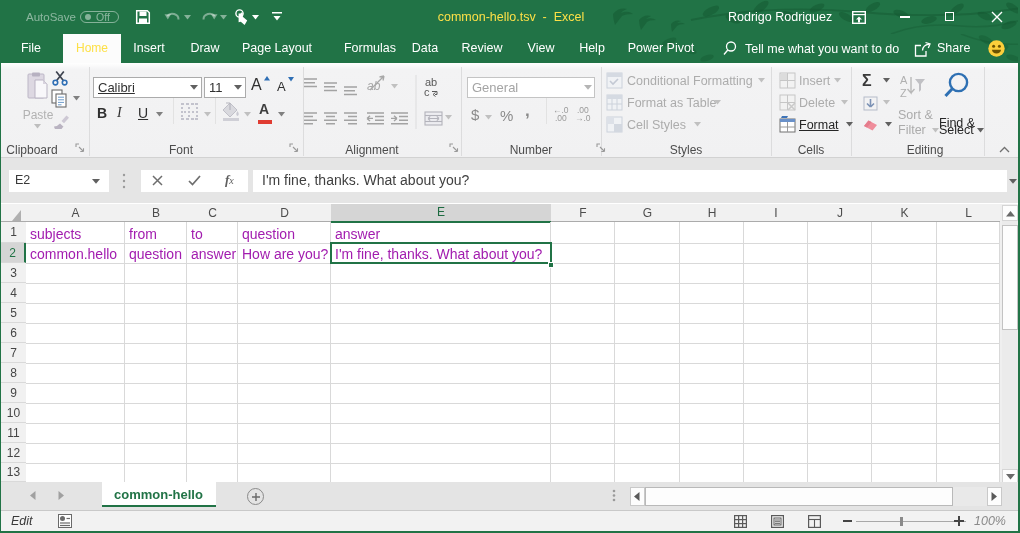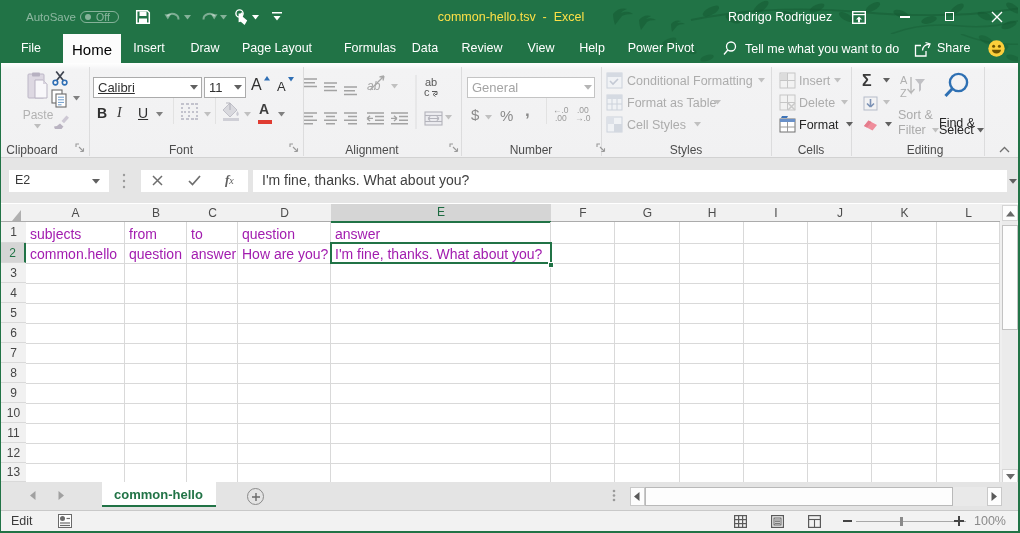--- a/index.html
+++ b/index.html
@@ -23,21 +23,21 @@
   
   #grid { position:absolute; left:0; top:203px; width:1020px; height:279px; background:#fff; }
   .colhdr { position:absolute; top:1px; height:18px; background:#f1f1f1; color:#4d4d4d; font-size:12px; text-align:center; line-height:18px; border-bottom:1px solid #ababab; }
   .rowhdr { position:absolute; left:0; width:25px; background:#f1f1f1; color:#454545; font-size:12px; text-align:center; border-bottom:1px solid #d9d9d9; }
   .vline { position:absolute; width:1px; background:#d9d9d9; }
   .hline { position:absolute; height:1px; background:#d9d9d9; }
   .cell { position:absolute; font-size:14px; color:#a21caf; white-space:nowrap; }
   
   #tabbar { position:absolute; left:0; top:482px; width:1020px; height:28px; background:#e4e4e4; }
   
-  #status { position:absolute; left:0; top:510px; width:1020px; height:21px; background:#f2f2f2; border-top:1px solid #c9c9c9; }
+  #status { position:absolute; left:0; top:510px; width:1020px; height:21px; background:#f2f2f2; border-top:1px solid #c9c9c9;font-style:italic; }
   #greenbottom { position:absolute; left:0; top:531px; width:1020px; height:2px; background:#217346; }
 </style>
 </head>
 <body>
 <div id="win">
   <div id="titlebar">
 
     <svg class="abs" style="left:560px;top:0" width="460" height="34" viewBox="0 0 460 34">
       <g fill="#145730" fill-opacity="0.5" stroke="none">
         <path d="M52 14 q6 -7 14 -5 q-5 2 -6 4 q7 -3 12 1 q-8 0 -11 2 l-7 9 q-2 -7 -2 -11z"></path>
@@ -123,21 +123,21 @@
         <ellipse cx="128" cy="16" rx="8" ry="3.4" transform="rotate(20 128 16)"></ellipse>
         <ellipse cx="146" cy="24" rx="7" ry="3" transform="rotate(-18 146 24)"></ellipse>
         <ellipse cx="425" cy="6" rx="8" ry="3.4" transform="rotate(28 425 6)"></ellipse>
         <ellipse cx="440" cy="15" rx="8" ry="3.4" transform="rotate(-22 440 15)"></ellipse>
         <ellipse cx="452" cy="24" rx="7" ry="3" transform="rotate(18 452 24)"></ellipse>
       </g>
       <path d="M400 0 Q430 12 460 10" fill="none" stroke="#145730" stroke-opacity="0.35" stroke-width="1.5"></path>
     </svg>
     <span class="abs wtxt" style="left:30px;top:7px;transform:translateX(-50%);">File</span>
     <span class="abs" style="left:62px;top:0px;width:58px;height:29px;background:#fcfcfc;"></span>
-    <span class="abs" style="left:91px;top:7px;transform:translateX(-50%);color:#000000;font-size:15px;">Home</span>
+    <span class="abs" style="left:91px;top:7px;transform:translateX(-50%);color:#fde047;font-size:12px;">Home</span>
     <span class="abs wtxt" style="left:148px;top:7px;transform:translateX(-50%);">Insert</span>
     <span class="abs wtxt" style="left:204px;top:7px;transform:translateX(-50%);">Draw</span>
     <span class="abs wtxt" style="left:276px;top:7px;transform:translateX(-50%);">Page Layout</span>
     <span class="abs wtxt" style="left:369px;top:7px;transform:translateX(-50%);">Formulas</span>
     <span class="abs wtxt" style="left:424px;top:7px;transform:translateX(-50%);">Data</span>
     <span class="abs wtxt" style="left:481px;top:7px;transform:translateX(-50%);">Review</span>
     <span class="abs wtxt" style="left:540px;top:7px;transform:translateX(-50%);">View</span>
     <span class="abs wtxt" style="left:591px;top:7px;transform:translateX(-50%);">Help</span>
     <span class="abs wtxt" style="left:660px;top:7px;transform:translateX(-50%);">Power Pivot</span>
     <svg class="abs" style="left:722px;top:7px" width="14" height="15" viewBox="0 0 14 15">
@@ -403,21 +403,21 @@
     <svg class="abs" style="left:840px;top:37px" width="7" height="5" viewBox="0 0 7 5">
         <path d="M0 0 h7 l-3.5 4.5z" fill="#c0c0c0"></path>
       </svg>
     <svg class="abs" style="left:778px;top:53px" width="17" height="17" viewBox="0 0 17 17">
       <rect x="1" y="3" width="15" height="13" fill="#fff" stroke="#707070"></rect>
       <rect x="1" y="3" width="15" height="3" fill="#6a91c9"></rect>
       <line x1="8.5" y1="6" x2="8.5" y2="16" stroke="#9a9a9a"></line>
       <line x1="1" y1="11" x2="16" y2="11" stroke="#9a9a9a"></line>
       <path d="M3 0 h6 l-1 2 h-6 z" fill="#3f74b8"></path>
     </svg>
-    <span class="abs" style="left:798px;top:55px;font-size:12.5px;color:#262626;">Format</span>
+    <span class="abs" style="left:798px;top:55px;font-size:12.5px;color:#262626;text-decoration:underline;">Format</span>
     <svg class="abs" style="left:845px;top:59px" width="7" height="5" viewBox="0 0 7 5">
         <path d="M0 0 h7 l-3.5 4.5z" fill="#606060"></path>
       </svg>
     <span class="glabel" style="left:810px;">Cells</span>
 
     <span class="abs" style="left:861px;top:9px;font-size:16px;color:#3a3a3a;font-weight:bold;">Σ</span>
     <svg class="abs" style="left:882px;top:15px" width="7" height="5" viewBox="0 0 7 5">
         <path d="M0 0 h7 l-3.5 4.5z" fill="#606060"></path>
       </svg>
     <svg class="abs" style="left:862px;top:33px" width="15" height="15" viewBox="0 0 15 15">

